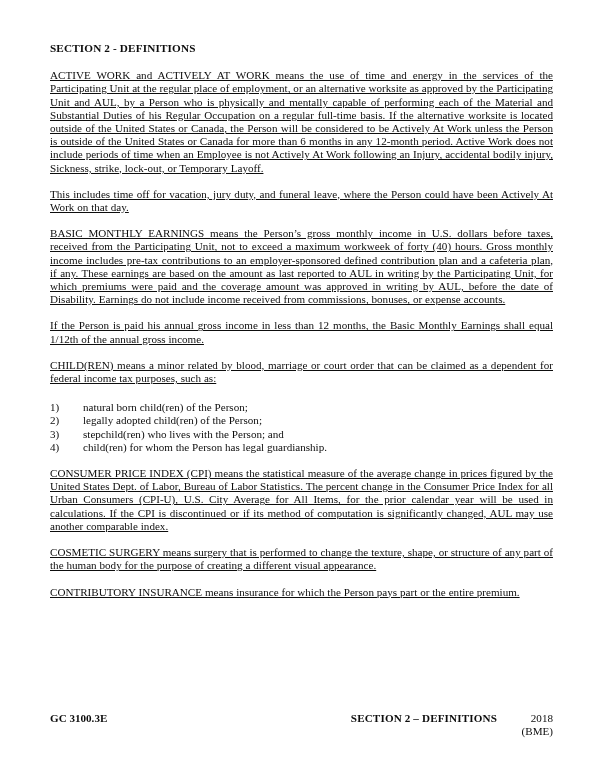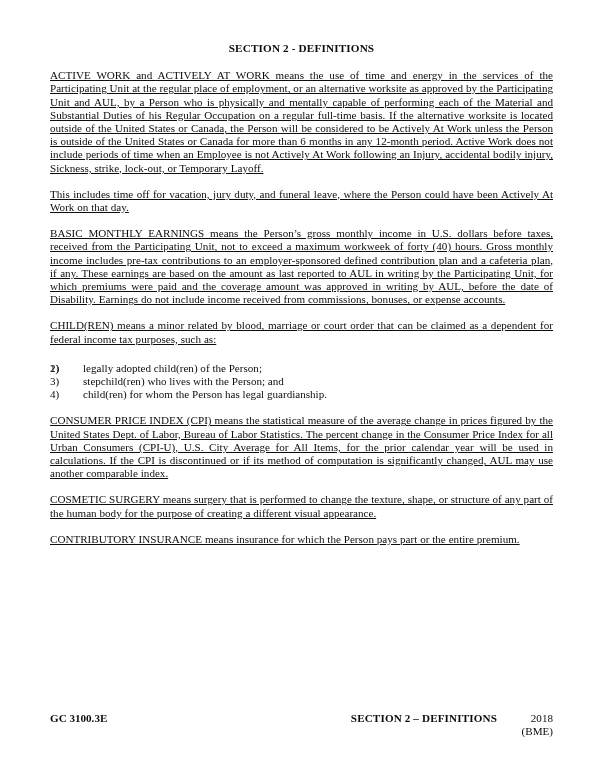--- a/index.html
+++ b/index.html
@@ -25,21 +25,21 @@
     box-sizing: border-box;
     background: #ffffff;
   }
   .content {
     position: absolute;
     left: 50px;
     top: 42px;
     width: 503px;
   }
   .doc-title {
-    text-align: center;
+    text-align: left;
     font-weight: bold;
     font-size: 11.2px;
     line-height: 13.2px;
     letter-spacing: 0.15px;
     margin: 0 0 14px 0;
   }
   .para {
     font-size: 11.1px;
     line-height: 13.2px;
     text-align: justify;
@@ -119,26 +119,28 @@
   <div class="content">
 
     <h1 class="doc-title">SECTION 2 - DEFINITIONS</h1>
 
     <p class="para">ACTIVE WORK and ACTIVELY AT WORK means the use of time and energy in the services of the Participating Unit at the regular place of employment, or an alternative worksite as approved by the Participating Unit and AUL, by a Person who is physically and mentally capable of performing each of the Material and Substantial Duties of his Regular Occupation on a regular full-time basis.  If the alternative worksite is located outside of the United States or Canada, the Person will be considered to be Actively At Work unless the Person is outside of the United States or Canada for more than 6 months in any 12-month period.  Active Work does not include periods of time when an Employee is not Actively At Work following an Injury, accidental bodily injury, Sickness, strike, lock-out, or Temporary Layoff.</p>
 
     <p class="para">This includes time off for vacation, jury duty, and funeral leave, where the Person could have been Actively At Work on that day.</p>
 
     <p class="para">BASIC MONTHLY EARNINGS means the Person’s gross monthly income in U.S. dollars before taxes, received from the Participating Unit, not to exceed a maximum workweek of forty (40) hours.  Gross monthly income includes pre-tax contributions to an employer-sponsored defined contribution plan and a cafeteria plan, if any.  These earnings are based on the amount as last reported to AUL in writing by the Participating Unit, for which premiums were paid and the coverage amount was approved in writing by AUL, before the date of Disability.  Earnings do not include income received from commissions, bonuses, or expense accounts.</p>
 
+    <p class="para">If the Person is paid his annual gross income in less than 12 months, the Basic Monthly Earnings shall equal 1/12th of the annual gross income.</p>
 
     <p class="para tight">CHILD(REN) means a minor related by blood, marriage or court order that can be claimed as a dependent for federal income tax purposes, such as:</p>
 
     <ul class="num-list">
       <li>
         <span class="marker">1)</span>
+        <span class="text">natural born child(ren) of the Person;</span>
       </li>
       <li>
         <span class="marker">2)</span>
         <span class="text">legally adopted child(ren) of the Person;</span>
       </li>
       <li>
         <span class="marker">3)</span>
         <span class="text">stepchild(ren) who lives with the Person; and</span>
       </li>
       <li>

